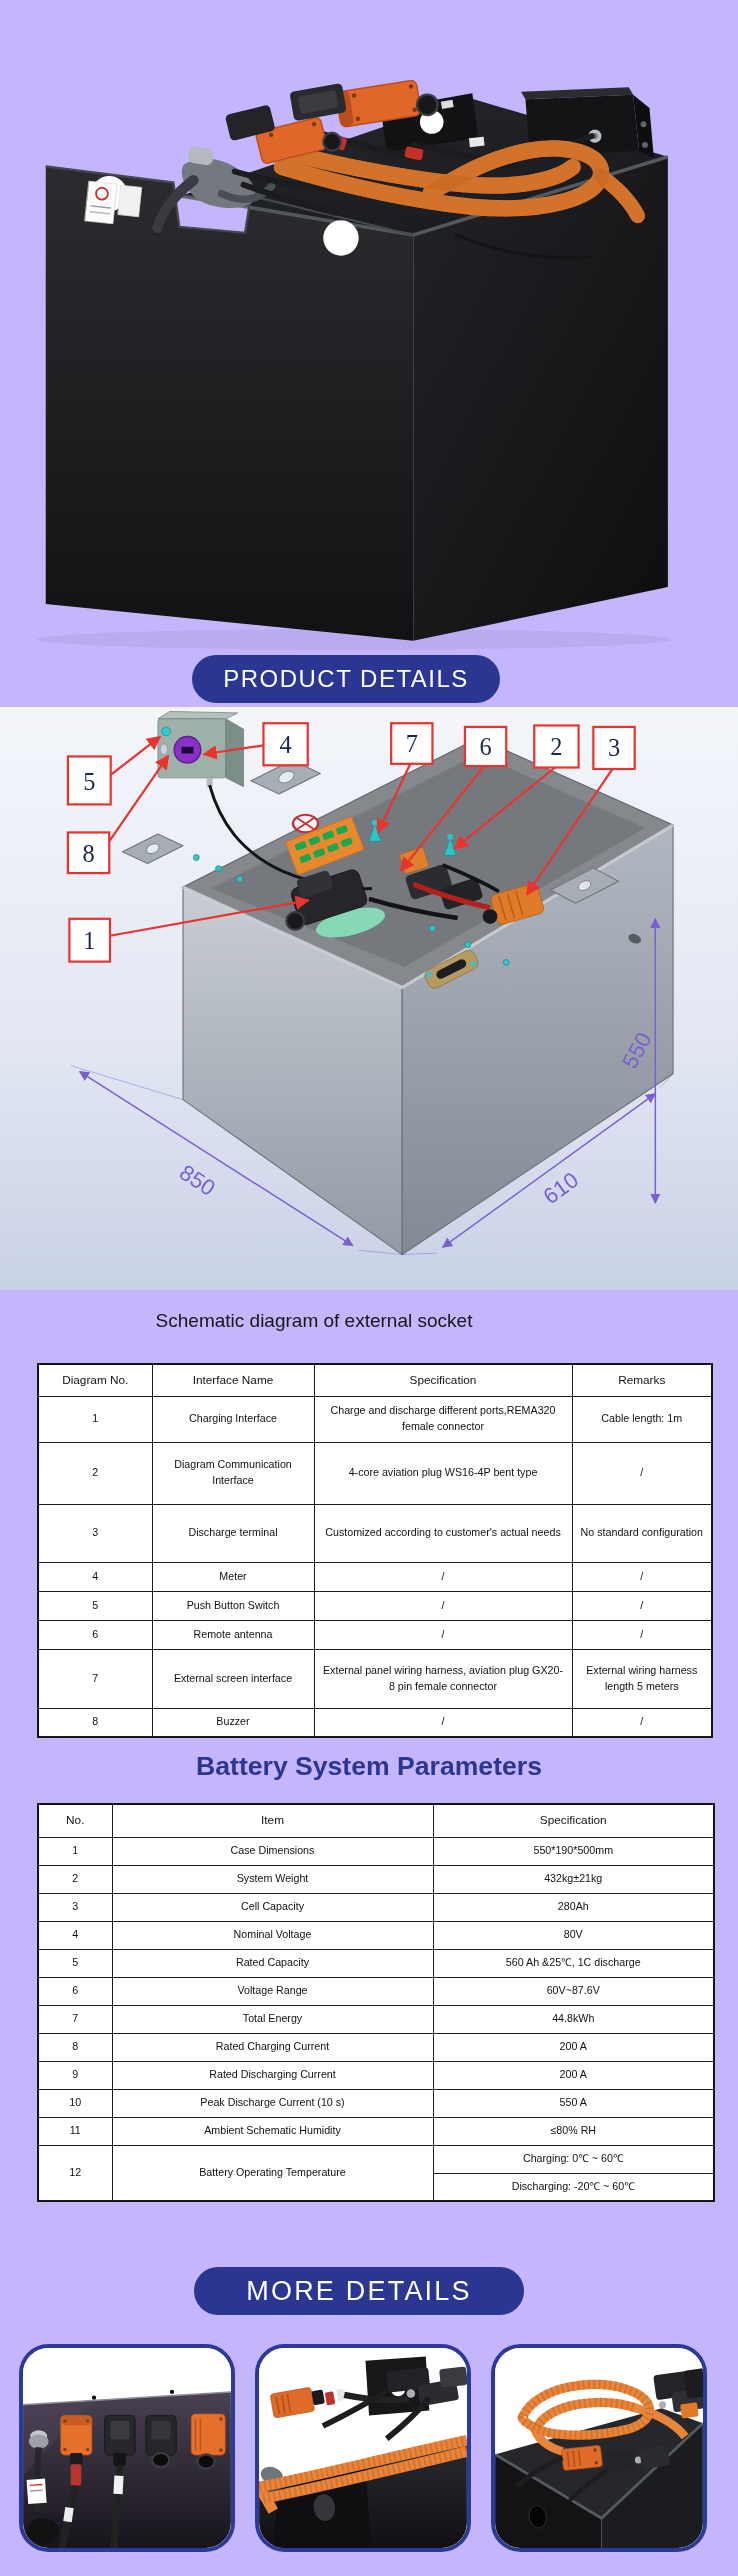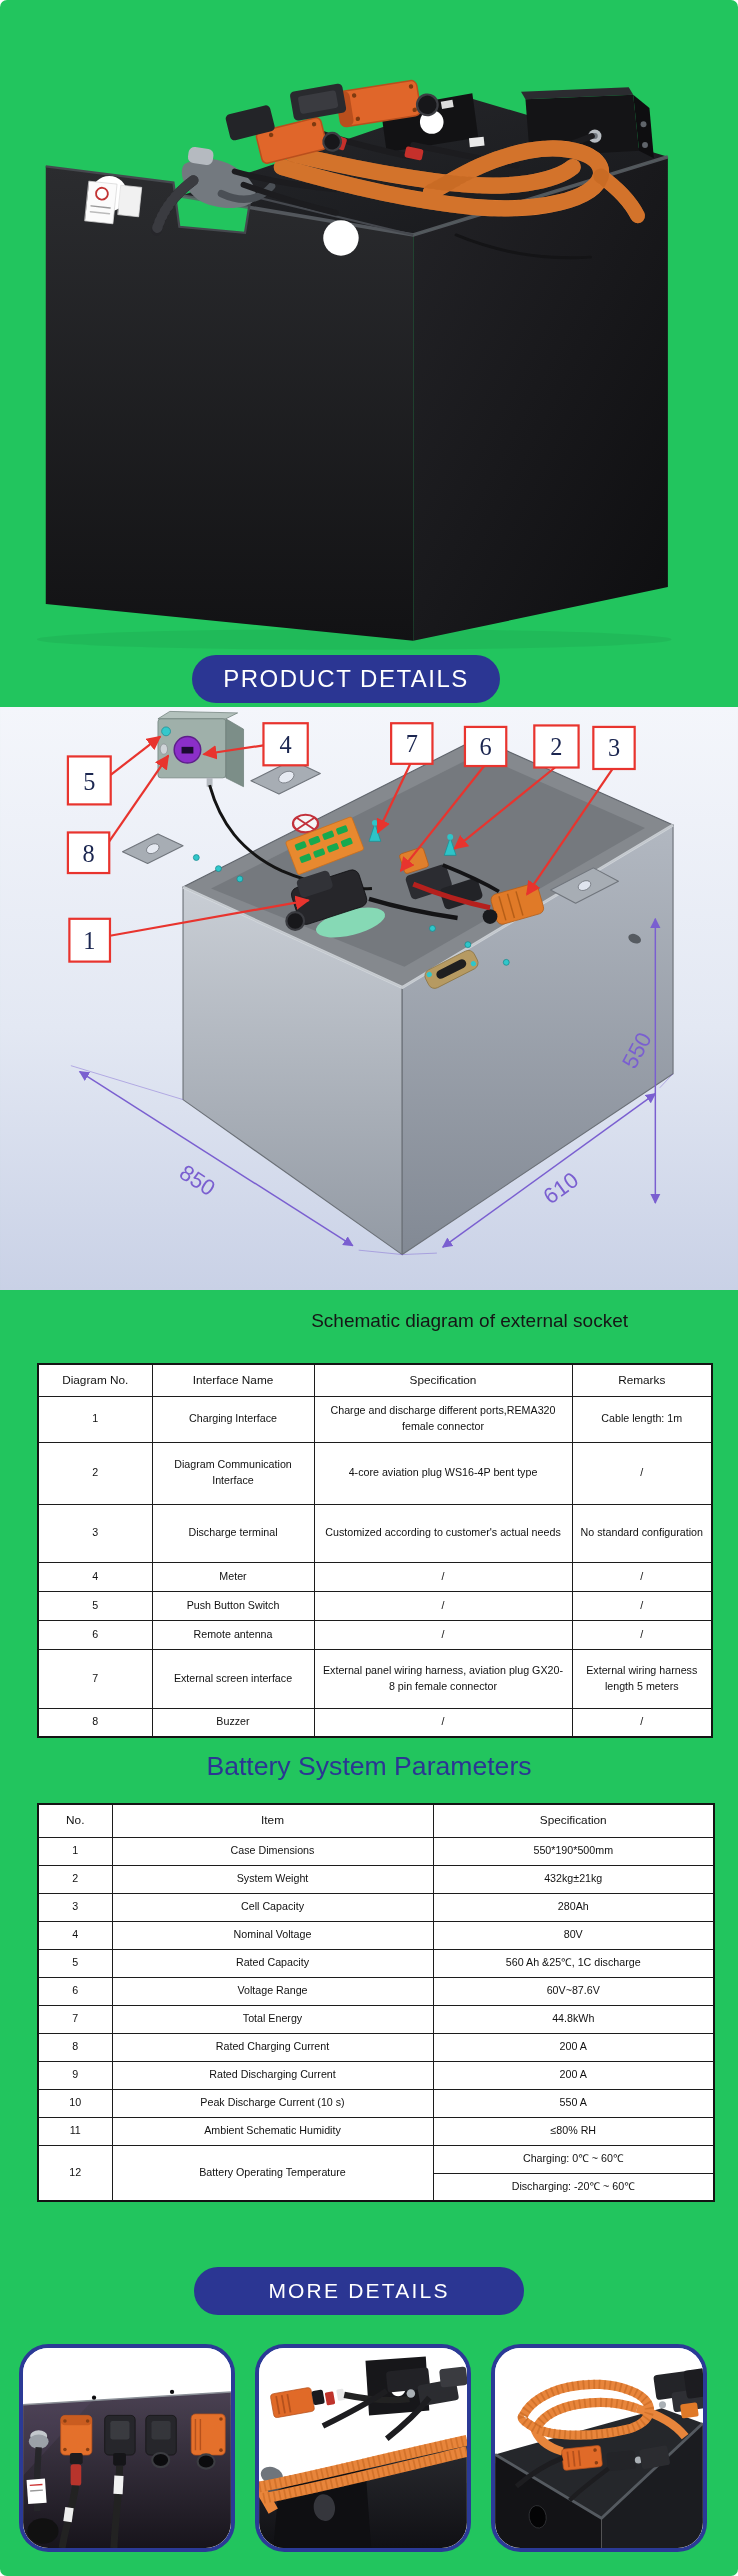--- a/index.html
+++ b/index.html
@@ -1,37 +1,37 @@
 <!DOCTYPE html>
 <html style="font-size:11.8px"><head>
 <meta charset="utf-8">
 <style>
   html,body{margin:0;padding:0;background:#fff;}
-  .page{position:relative;width:738px;height:2576px;background:#22c55e;overflow:hidden;
-        font-family:"Liberation Sans",sans-serif;color:#111;border-radius:7px;}
+  .page{position:relative;width:738px;height:2576px;background:#c4b5fd;overflow:hidden;
+        font-family:"Liberation Sans",sans-serif;color:#111;}
   .abs{position:absolute;}
   
   .pill{position:absolute;background:#2b3693;color:#fff;display:flex;align-items:center;justify-content:center;
         border-radius:25px;letter-spacing:1.5px;white-space:nowrap;cursor:pointer;}
   .pill-product{left:192px;top:655px;width:308px;height:48px;font-size:24px;}
-  .pill-more{left:194px;top:2267px;width:330px;height:48px;font-size:21px;letter-spacing:2.2px;align-items:center;}
+  .pill-more{left:194px;top:2267px;width:330px;height:48px;font-size:27px;letter-spacing:2.2px;align-items:center;}
   
   .schematic{position:absolute;left:0;top:707px;width:738px;height:583px;}
-  .caption{position:absolute;left:0;top:1310px;width:628px;text-align:right;
+  .caption{position:absolute;left:0;top:1310px;width:628px;text-align:center;
            font-size:19px;color:#161616;}
   
   table.sheet{position:absolute;border-collapse:collapse;table-layout:fixed;background:#fff;}
   table.sheet td,table.sheet th{border:1.5px solid #1c1c1c;text-align:center;vertical-align:middle;
       font-size:10.7px;line-height:1.45;padding:1.5px 5.9px;font-weight:normal;color:#111;
       overflow:hidden;}
   table.sheet th{font-size:11.8px;font-weight:normal;}
   table.t1{left:37px;top:1363px;width:676px;border:2.2px solid #141414;}
   table.t2{left:37px;top:1803px;width:676px;border:2.2px solid #141414;}
   .params-title{position:absolute;left:0;top:1751px;width:738px;text-align:center;
-      font-size:26.6px;font-weight:normal;color:#2b3693;}
+      font-size:26.6px;font-weight:bold;color:#2b3693;}
   
   .card{position:absolute;top:2344px;width:216px;height:208px;border:4.4px solid #2b3a96;
         border-radius:29.5px;overflow:hidden;box-sizing:border-box;background:#fff;}
   .card svg{display:block;width:100%;height:100%;}
   .card1{left:18.5px;} .card2{left:255px;} .card3{left:491px;}
 </style>
 </head>
 <body>
 
 <div class="page">

